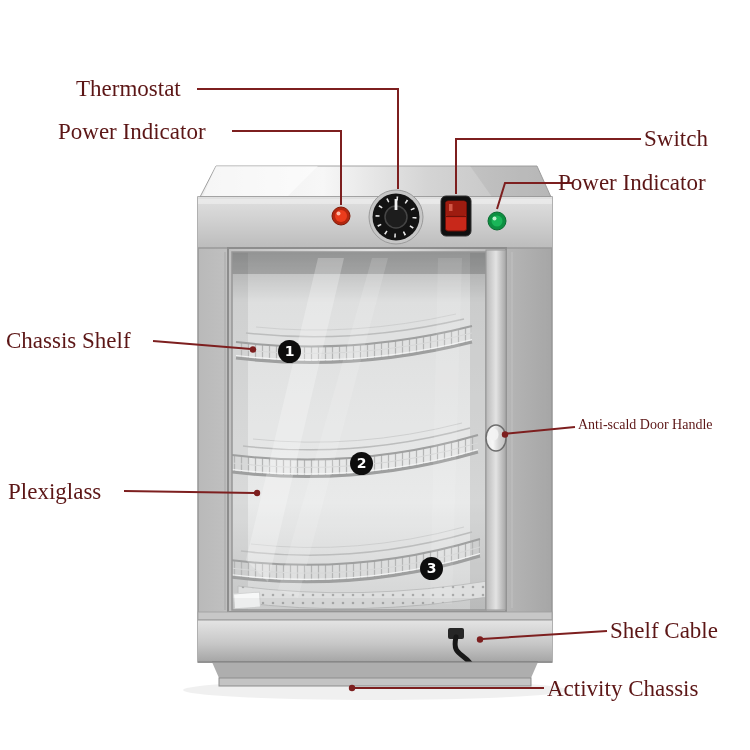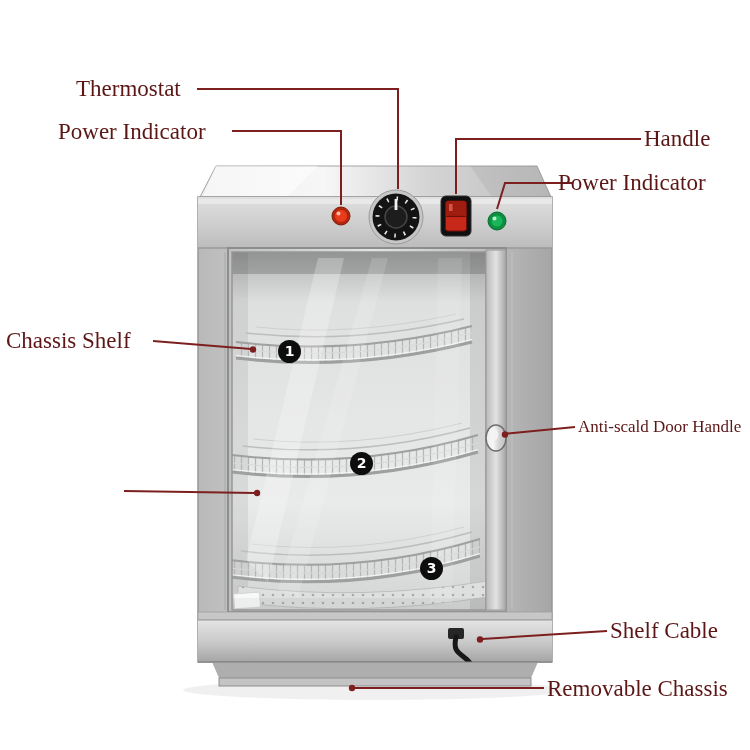--- a/index.html
+++ b/index.html
@@ -4,21 +4,21 @@
 <style>
   html,body{margin:0;padding:0;background:#ffffff;}
   .stage{
     position:relative;width:750px;height:750px;background:#ffffff;overflow:hidden;
     font-family:"Liberation Serif","DejaVu Serif",serif;
   }
   .stage > svg{position:absolute;left:0;top:0;}
   .label{
     position:absolute;color:#5c1616;font-size:23px;white-space:nowrap;line-height:1.15;
   }
-  .label.small{font-size:17px;}
+  .label.small{font-size:14px;}
   .badge{
     position:absolute;width:23px;height:23px;border-radius:50%;
     background:#0d0d0d;color:#ffffff;
     font-family:"DejaVu Sans","Liberation Sans",sans-serif;
     font-weight:bold;font-size:14px;line-height:23px;text-align:center;
   }
 </style>
 </head>
 <body>
 
@@ -211,24 +211,25 @@
       <circle cx="253" cy="349.5" r="3.2"></circle>
       <circle cx="505" cy="434.5" r="3.2"></circle>
       <circle cx="257" cy="493" r="3.2"></circle>
       <circle cx="480" cy="639.5" r="3.2"></circle>
       <circle cx="352" cy="688" r="3.2"></circle>
     </g>
   </svg>
 
   <div class="label" style="left:76px;top:76px">Thermostat</div>
   <div class="label" style="left:58px;top:119px">Power Indicator</div>
-  <div class="label" style="left:644px;top:126px">Handle</div>
+  <div class="label" style="left:644px;top:126px">Switch</div>
   <div class="label" style="left:558px;top:170px">Power Indicator</div>
   <div class="label" style="left:6px;top:328px">Chassis Shelf</div>
   <div class="label small" style="left:578px;top:417px">Anti-scald Door Handle</div>
+  <div class="label" style="left:8px;top:479px">Plexiglass</div>
   <div class="label" style="left:610px;top:618px">Shelf Cable</div>
-  <div class="label" style="left:547px;top:676px">Removable Chassis</div>
+  <div class="label" style="left:547px;top:676px">Activity Chassis</div>
 
   <div class="badge" style="left:278px;top:340px">1</div>
   <div class="badge" style="left:350px;top:452px">2</div>
   <div class="badge" style="left:420px;top:557px">3</div>
 
 </div>
 
 </body></html>

